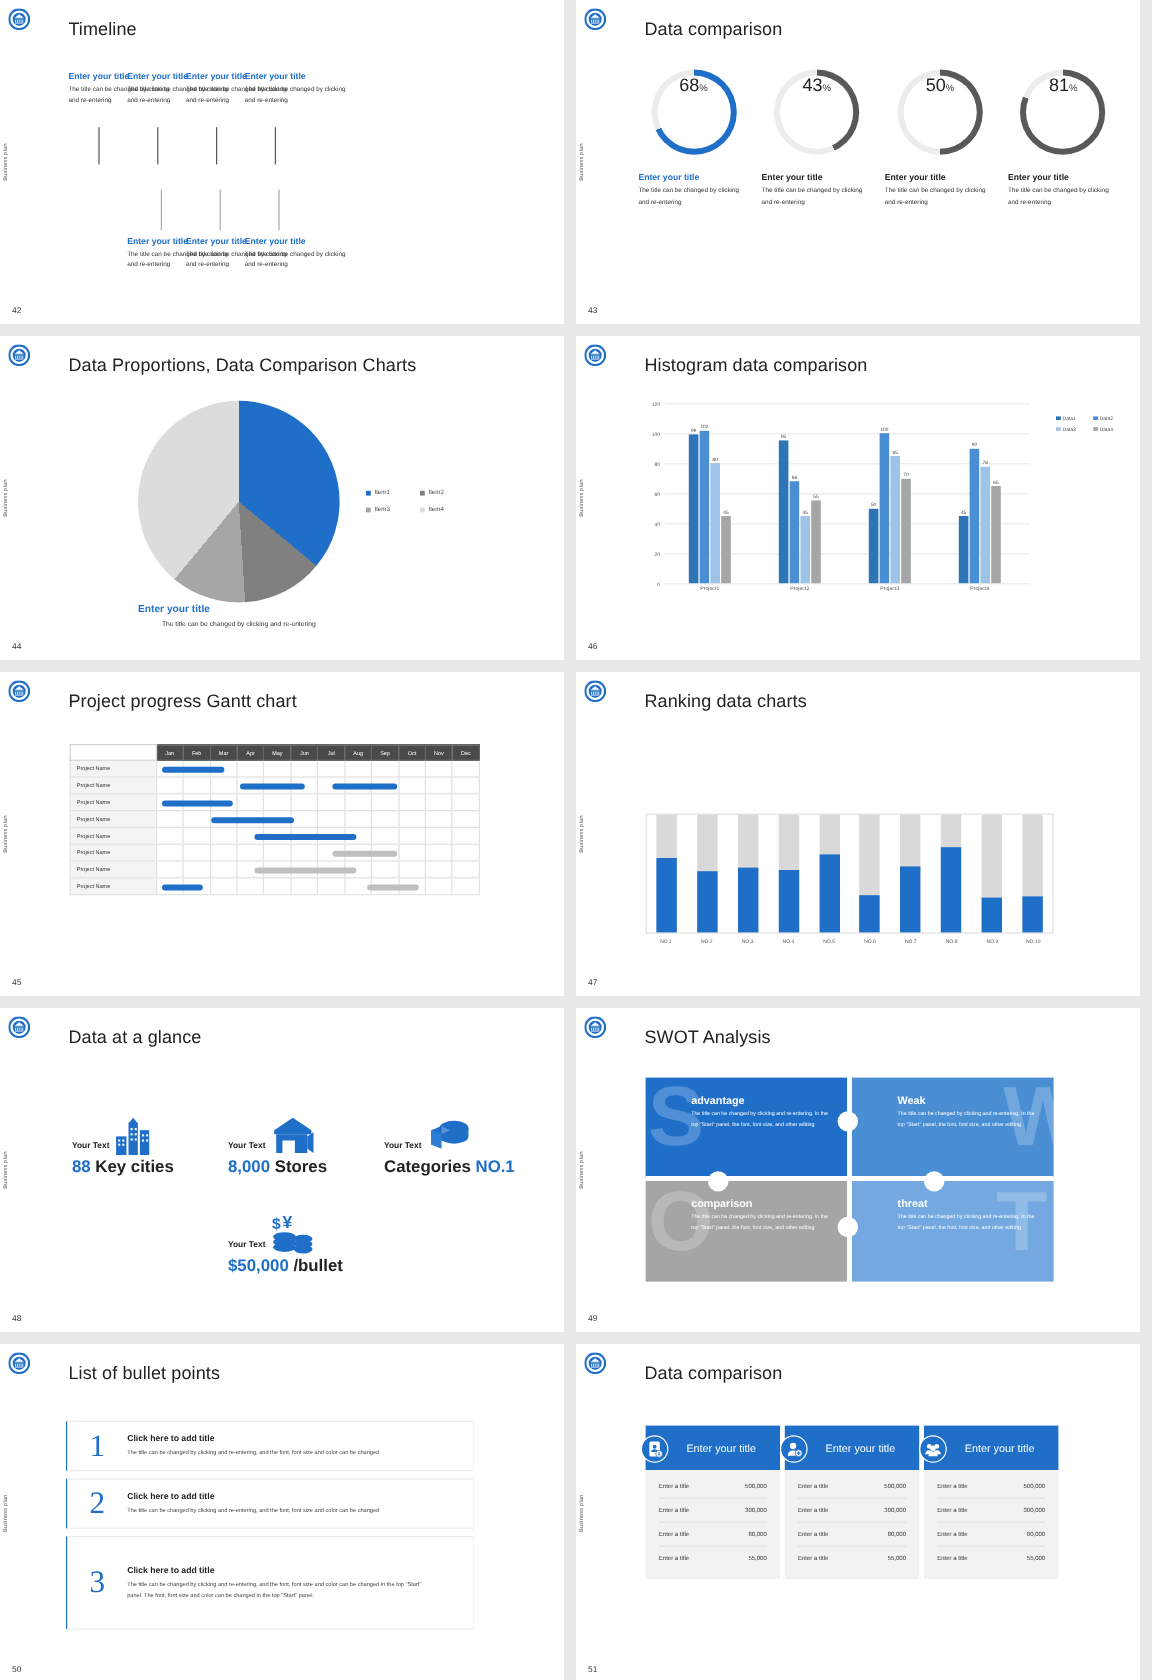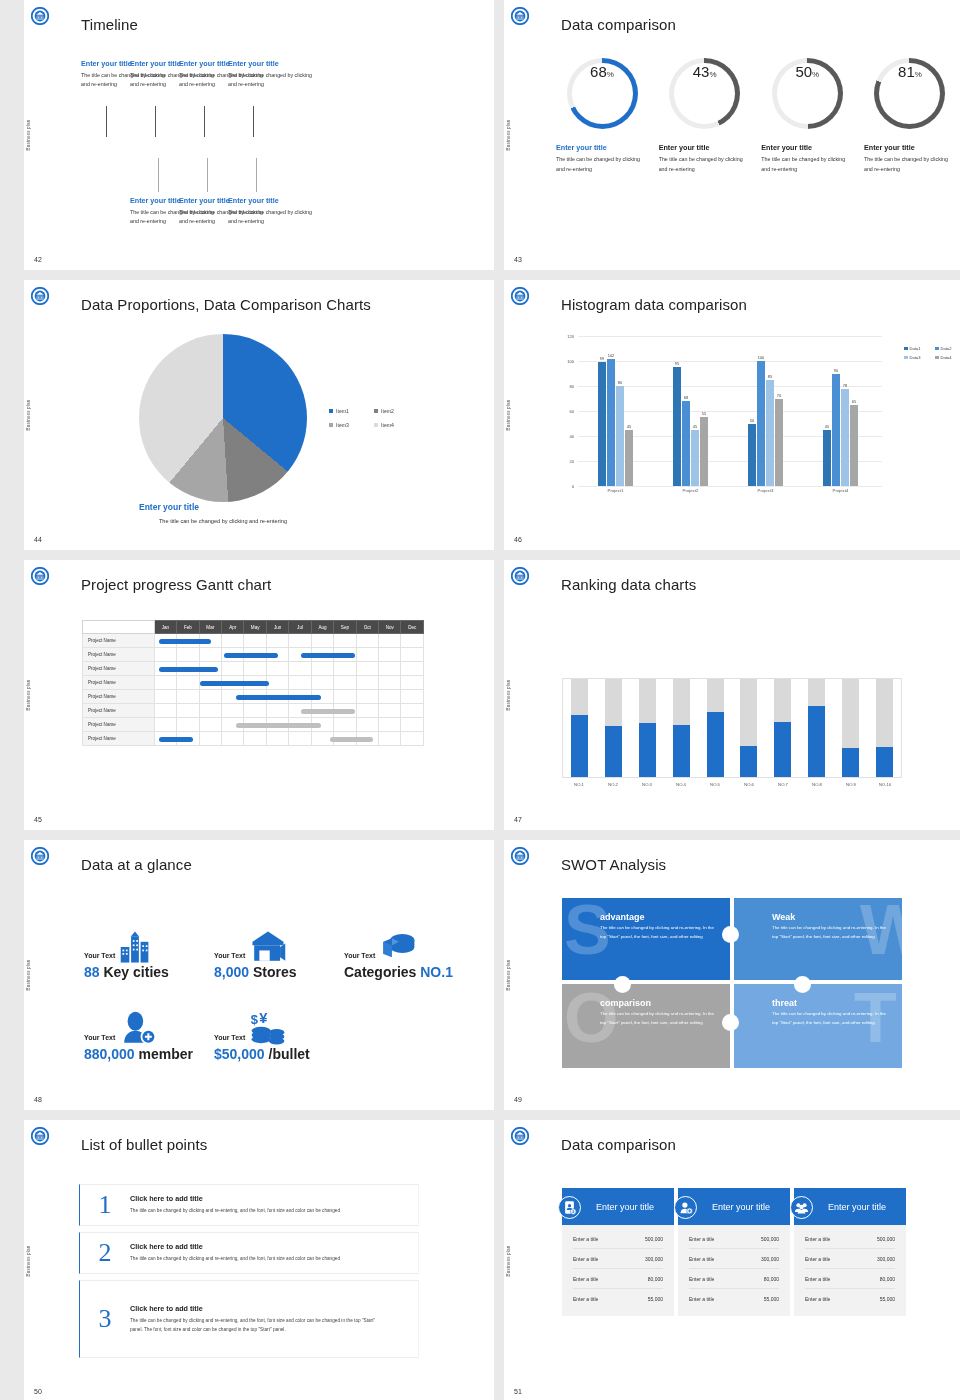--- a/index.html
+++ b/index.html
@@ -1,19 +1,19 @@
 <!DOCTYPE html>
 <html><head>
 <meta charset="utf-8">
 <style>
   * { box-sizing: border-box; margin:0; padding:0; }
   html,body { width:960px; height:1400px; background:#e9e9e9;
     font-family:"Liberation Sans", sans-serif; }
   .grid { display:grid; grid-template-columns:470px 470px; grid-auto-rows:270px;
-    column-gap:10px; row-gap:10px; width:800px;margin-left:24px; }
+    column-gap:10px; row-gap:10px; width:800px; }
   .slide { position:relative; background:#fff; width:470px; height:270px;
     overflow:hidden; }
   .slide.tall { height:282px; }
   .logo { position:absolute; left:7px; top:7px; width:18px; height:18px; }
   .vlabel { position:absolute; left:2px; top:50%; transform:translateY(-50%) rotate(180deg);
     writing-mode:vertical-rl; font-size:4.6px; color:#555; letter-spacing:.2px; }
   .pgnum { position:absolute; left:10px; bottom:7px; font-size:7px; color:#333; }
   .title { position:absolute; left:57px; top:16px; font-size:15px; color:#222;
     font-weight:400; letter-spacing:.1px; }
   .blue { color:#1f6fc9; }
@@ -654,32 +654,20 @@
           <div class="gl-icon"><svg viewBox="0 0 44 40">
               <ellipse cx="27" cy="14" rx="14" ry="7" fill="#1f6fc9"></ellipse>
               <path d="M13 14v8a14 7 0 0028 0v-8z" fill="#1f6fc9"></path>
               <path d="M5 16l10-4v14l-10 4z" fill="#1f6fc9"></path>
               <path d="M5 16l10 4v14l-10-4z" fill="#2e7fd4"></path>
               <path d="M15 12l8 4-8 4z" fill="#fff" opacity=".25"></path>
             </svg></div>
         </div>
         <div class="gl-big"><span>Categories</span> <span class="blue">NO.1</span></div>
       </div>
-      <div class="gl-item" style="position:absolute;left:60px;top:170px">
-        <div class="gl-top">
-          <div class="gl-small">Your Text</div>
-          <div class="gl-icon"><svg viewBox="0 0 44 40">
-              <ellipse cx="19" cy="13" rx="9" ry="11" fill="#1f6fc9"></ellipse>
-              <path d="M6 38c0-9 6-14 13-14s13 5 13 14z" fill="#1f6fc9"></path>
-              <circle cx="34" cy="31" r="8" fill="#1f6fc9" stroke="#fff" stroke-width="2"></circle>
-              <path d="M34 27v8M30 31h8" stroke="#fff" stroke-width="2.4"></path>
-            </svg></div>
-        </div>
-        <div class="gl-big"><span class="blue">880,000</span> <span>member</span></div>
-      </div>
       <div class="gl-item" style="position:absolute;left:190px;top:170px">
         <div class="gl-top">
           <div class="gl-small">Your Text</div>
           <div class="gl-icon"><svg viewBox="0 0 44 40">
               <text x="2" y="16" font-size="15" font-weight="bold" fill="#1f6fc9" font-family="Liberation Sans">$</text>
               <text x="12" y="15" font-size="17" font-weight="bold" fill="#1f6fc9" font-family="Liberation Sans">¥</text>
               <ellipse cx="14" cy="24" rx="11" ry="4.5" fill="#1f6fc9"></ellipse>
               <ellipse cx="14" cy="29" rx="11" ry="4.5" fill="#1f6fc9"></ellipse>
               <ellipse cx="14" cy="34" rx="11" ry="4.5" fill="#1f6fc9"></ellipse>
               <ellipse cx="32" cy="26" rx="9" ry="4" fill="#1f6fc9"></ellipse>

